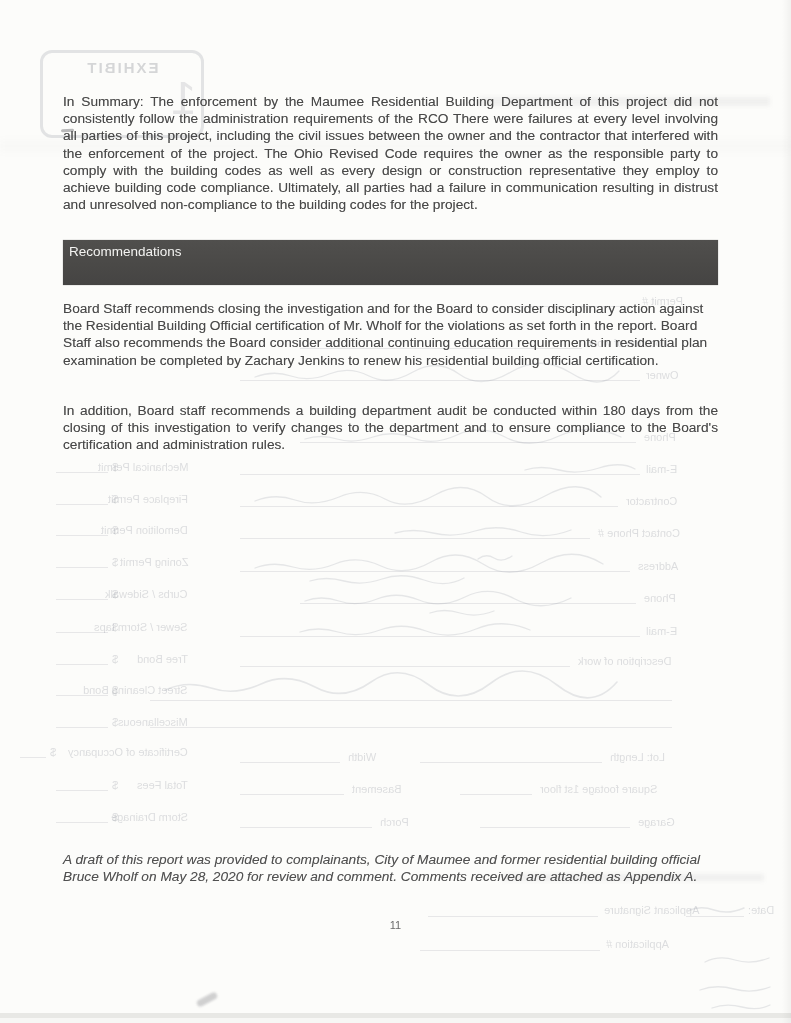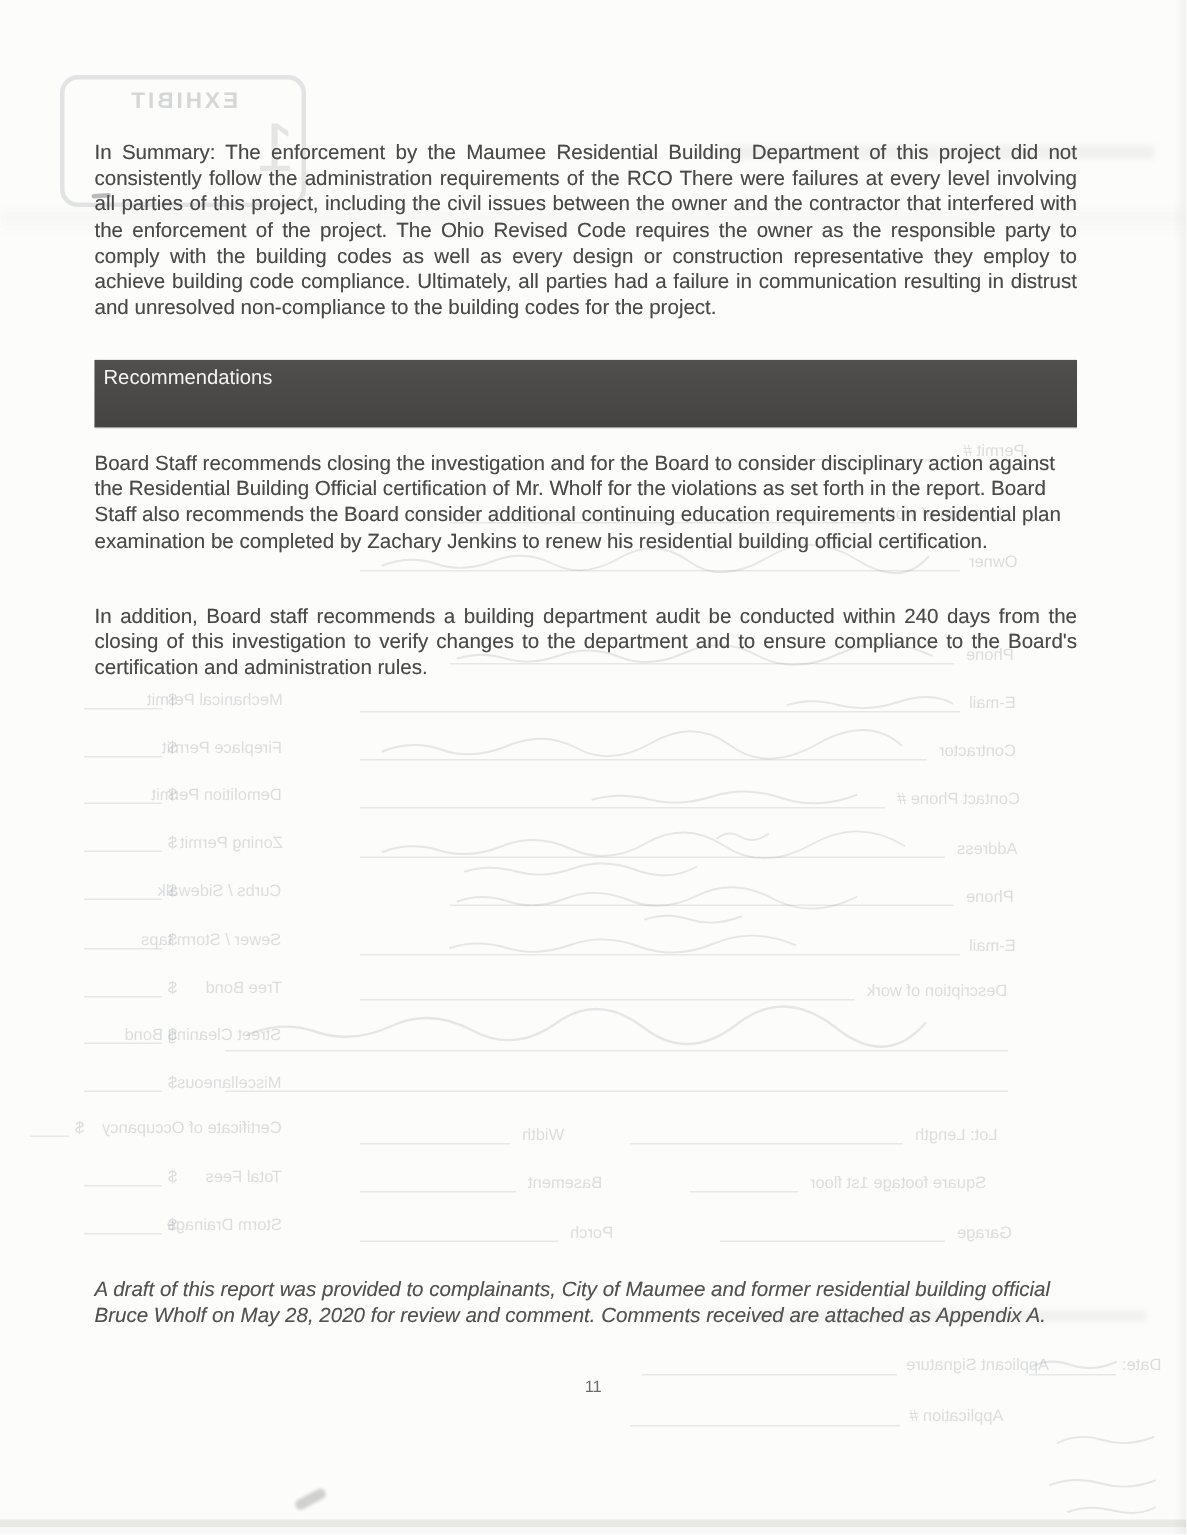--- a/index.html
+++ b/index.html
@@ -190,21 +190,21 @@
 
   <main class="content">
     <p id="p-summary" class="body">In Summary:  The enforcement by the Maumee Residential Building Department of this project did not consistently follow the administration requirements of the RCO There were failures at every level involving all parties of this project, including the civil issues between the owner and the contractor that interfered with the enforcement of the project. The Ohio Revised Code requires the owner as the responsible party to comply with the building codes as well as every design or construction representative they employ to achieve building code compliance. Ultimately, all parties had a failure in communication resulting in distrust and unresolved non-compliance to the building codes for the project.</p>
 
     <div class="section-bar">
       <span>Recommendations</span>
     </div>
 
     <p id="p-rec1" class="body">Board Staff recommends closing the investigation and for the Board to consider disciplinary action against the Residential Building Official certification of Mr. Wholf for the violations as set forth in the report.  Board Staff also recommends the Board consider additional continuing education requirements in residential plan examination be completed by Zachary Jenkins to renew his residential building official certification.</p>
 
-    <p id="p-rec2" class="body">In addition, Board staff recommends a building department audit be conducted within 240 days from the closing of this investigation to verify changes to the department and to ensure compliance to the Board's certification and administration rules.</p>
+    <p id="p-rec2" class="body">In addition, Board staff recommends a building department audit be conducted within 180 days from the closing of this investigation to verify changes to the department and to ensure compliance to the Board's certification and administration rules.</p>
 
     <p class="note">A draft of this report was provided to complainants, City of Maumee and former residential building official Bruce Wholf on May 28, 2020 for review and comment.  Comments received are attached as Appendix A.</p>
 
     <div class="page-number">11</div>
   </main>
 
   <div class="dash-mark"></div>
   <div class="smudge"></div>
   <div class="shade-band" style="left:0;top:140px;width:791px;height:12px;"></div>
   <div class="bottom-edge"></div>

